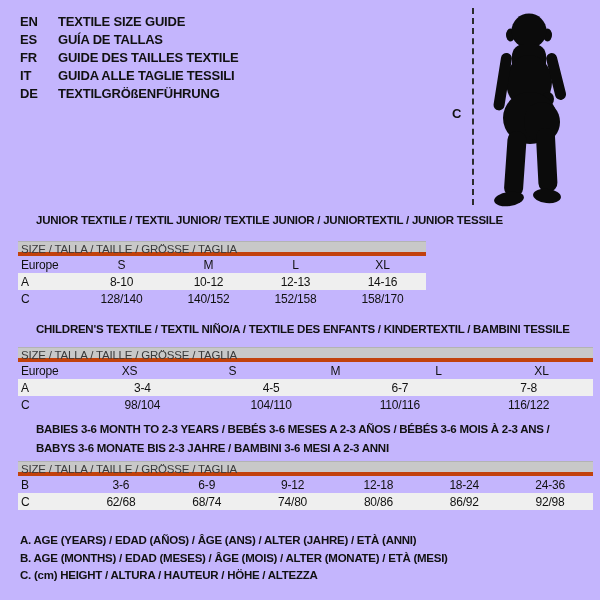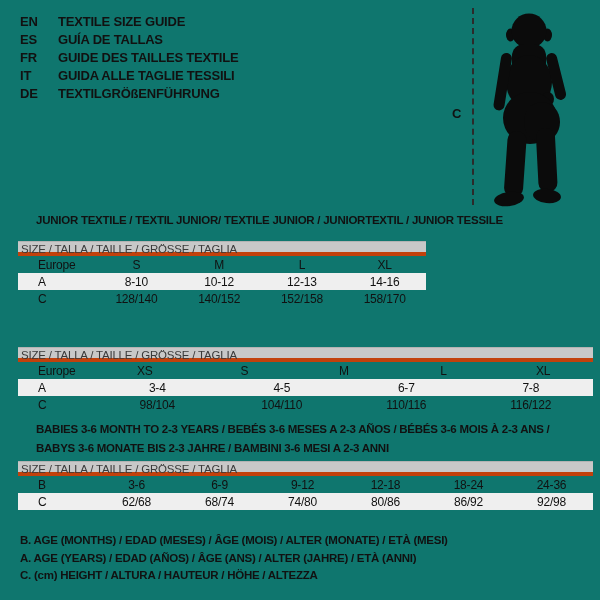--- a/index.html
+++ b/index.html
@@ -1,17 +1,17 @@
 <!DOCTYPE html>
 <html style="--text: #111111; --table-header-bg: #c8c8c8; --table-header-text: #3a3a3a; --row-shaded-bg: #efefef; --silhouette: #0b0b0b; --dashed-line: #2b2b2b;"><head>
 <meta charset="utf-8">
 <style>
   html,body { margin:0; padding:0; background:#ffffff; }
   .page {
-    position:relative; width:600px; height:600px; background:#0f766e;
+    position:relative; width:600px; height:600px; background:#c4b5fd;
     font-family:"Liberation Sans","DejaVu Sans",sans-serif;
     color:var(--text,#111); overflow:hidden;
   }
 
   
   .lang-list { position:absolute; left:20px; top:12px; }
   .lang-row { display:flex; height:18px; align-items:center; }
   .lang-code { width:38px; font-size:13px; font-weight:700; letter-spacing:-0.2px; }
   .lang-label { font-size:13px; font-weight:700; letter-spacing:-0.2px; white-space:nowrap; }
 
@@ -38,21 +38,21 @@
 
   .size-bar { height:15px; line-height:14px; box-sizing:border-box;
     background:var(--table-header-bg,#c8c8c8);
     border-top:1px solid #b3b3b3; border-bottom:4px solid #c2410c;
     padding-left:3px; font-size:11.5px; letter-spacing:-0.2px;
     color:var(--table-header-text,#3a3a3a); }
 
   .trow { display:flex; height:17px; align-items:center;
     font-size:12px; letter-spacing:-0.2px; }
   .trow.shaded { background:var(--row-shaded-bg,#efefef); }
-  .trow-label { width:60px; padding-left:3px; box-sizing:border-box;margin-left:17px; }
+  .trow-label { width:60px; padding-left:3px; box-sizing:border-box; }
   .tcell { flex:1; text-align:center; }
 
   
   .notes { position:absolute; left:20px; top:534px; }
   .note-line { height:17.5px; font-size:11.5px; font-weight:700;
     letter-spacing:-0.25px; white-space:nowrap; }
 </style>
 </head>
 <body>
 
@@ -121,20 +121,23 @@
       </div>
       <div class="trow">
         <span class="trow-label">C</span>
         <span class="tcell">128/140</span>
         <span class="tcell">140/152</span>
         <span class="tcell">152/158</span>
         <span class="tcell">158/170</span>
       </div>
     </div>
 
+  <div class="sec-title" id="title1">
+      <div class="title-line">CHILDREN'S TEXTILE / TEXTIL NIÑO/A / TEXTILE DES ENFANTS / KINDERTEXTIL / BAMBINI TESSILE</div>
+    </div>
   <div class="tbl" id="table1">
       <div class="size-bar">SIZE / TALLA / TAILLE / GRÖSSE / TAGLIA</div>
       <div class="trow">
         <span class="trow-label">Europe</span>
         <span class="tcell">XS</span>
         <span class="tcell">S</span>
         <span class="tcell">M</span>
         <span class="tcell">L</span>
         <span class="tcell">XL</span>
       </div>
@@ -174,18 +177,18 @@
         <span class="tcell">62/68</span>
         <span class="tcell">68/74</span>
         <span class="tcell">74/80</span>
         <span class="tcell">80/86</span>
         <span class="tcell">86/92</span>
         <span class="tcell">92/98</span>
       </div>
     </div>
 
   <div class="notes" id="notes">
+      <div class="note-line">A. AGE (YEARS) / EDAD (AÑOS) / ÂGE (ANS) / ALTER (JAHRE) / ETÀ (ANNI)</div>
       <div class="note-line">B. AGE (MONTHS) / EDAD (MESES) / ÂGE (MOIS) / ALTER (MONATE) / ETÀ (MESI)</div>
-      <div class="note-line">A. AGE (YEARS) / EDAD (AÑOS) / ÂGE (ANS) / ALTER (JAHRE) / ETÀ (ANNI)</div>
       <div class="note-line">C. (cm) HEIGHT / ALTURA / HAUTEUR / HÖHE / ALTEZZA</div>
     </div>
 
 </div>
 
 </body></html>

